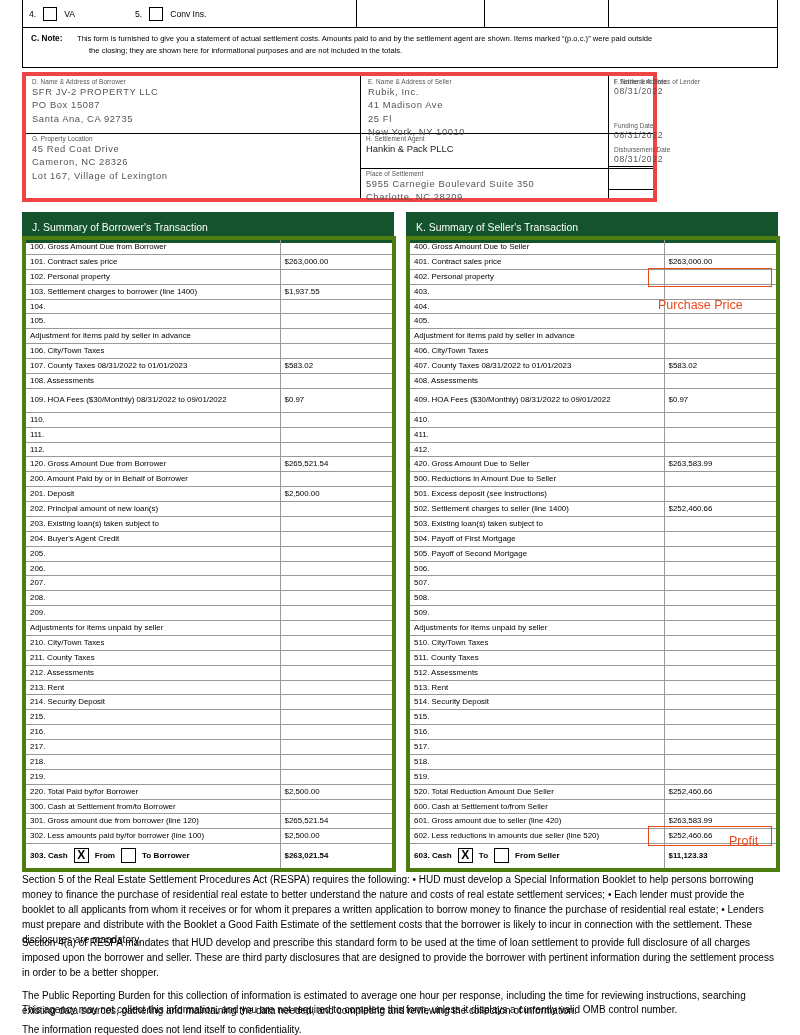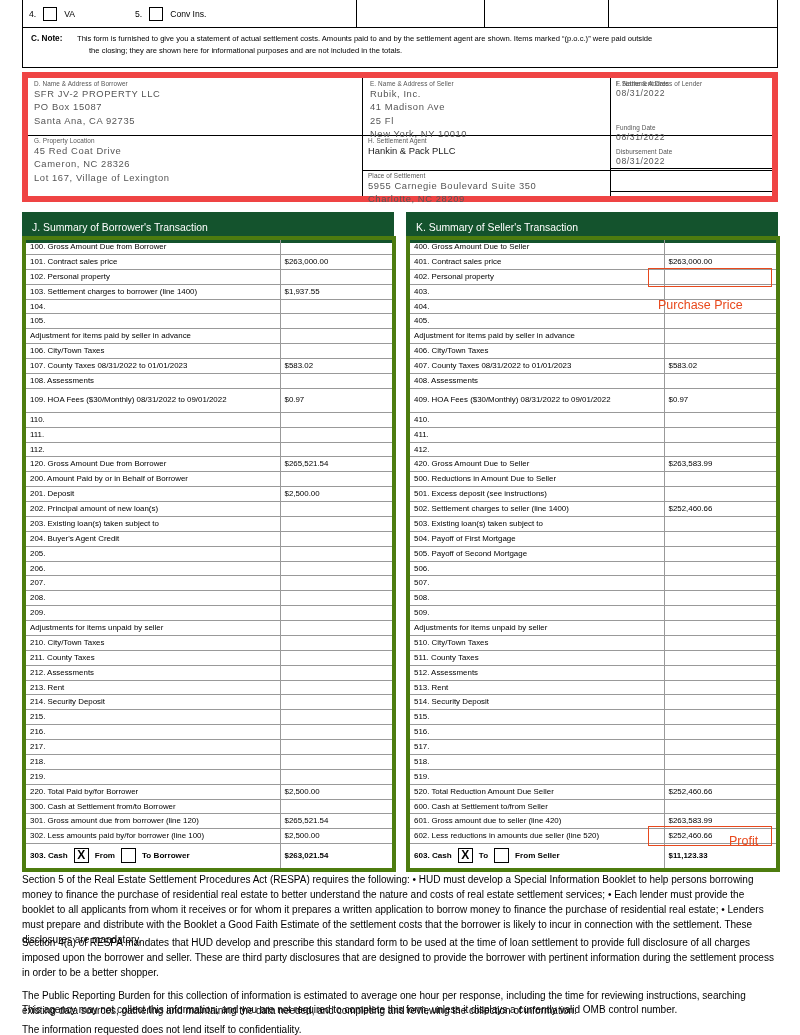--- a/index.html
+++ b/index.html
@@ -56,22 +56,22 @@
     line-height: 1.45;
   }
   .notebox .lbl { font-weight: bold; font-size: 8.2px; }
   .note-ind { display: inline-block; width: 46px; }
   .note-l2 { padding-left: 58px; display: block; }
 
   
   .addrgrid {
     position: absolute;
     left: 22px; top: 72px;
-    width: 756px; height: 130px;
-    border: 6px solid #ef4444;
+    width: 635px; height: 130px;
+    border: 4px solid #ef4444;
   }
   .ag-cell {
     position: absolute;
     padding: 2px 6px 0 6px;
     overflow: hidden;
   }
   .ag-cap {
     font-size: 6.4px;
     color: #555;
     white-space: nowrap;

